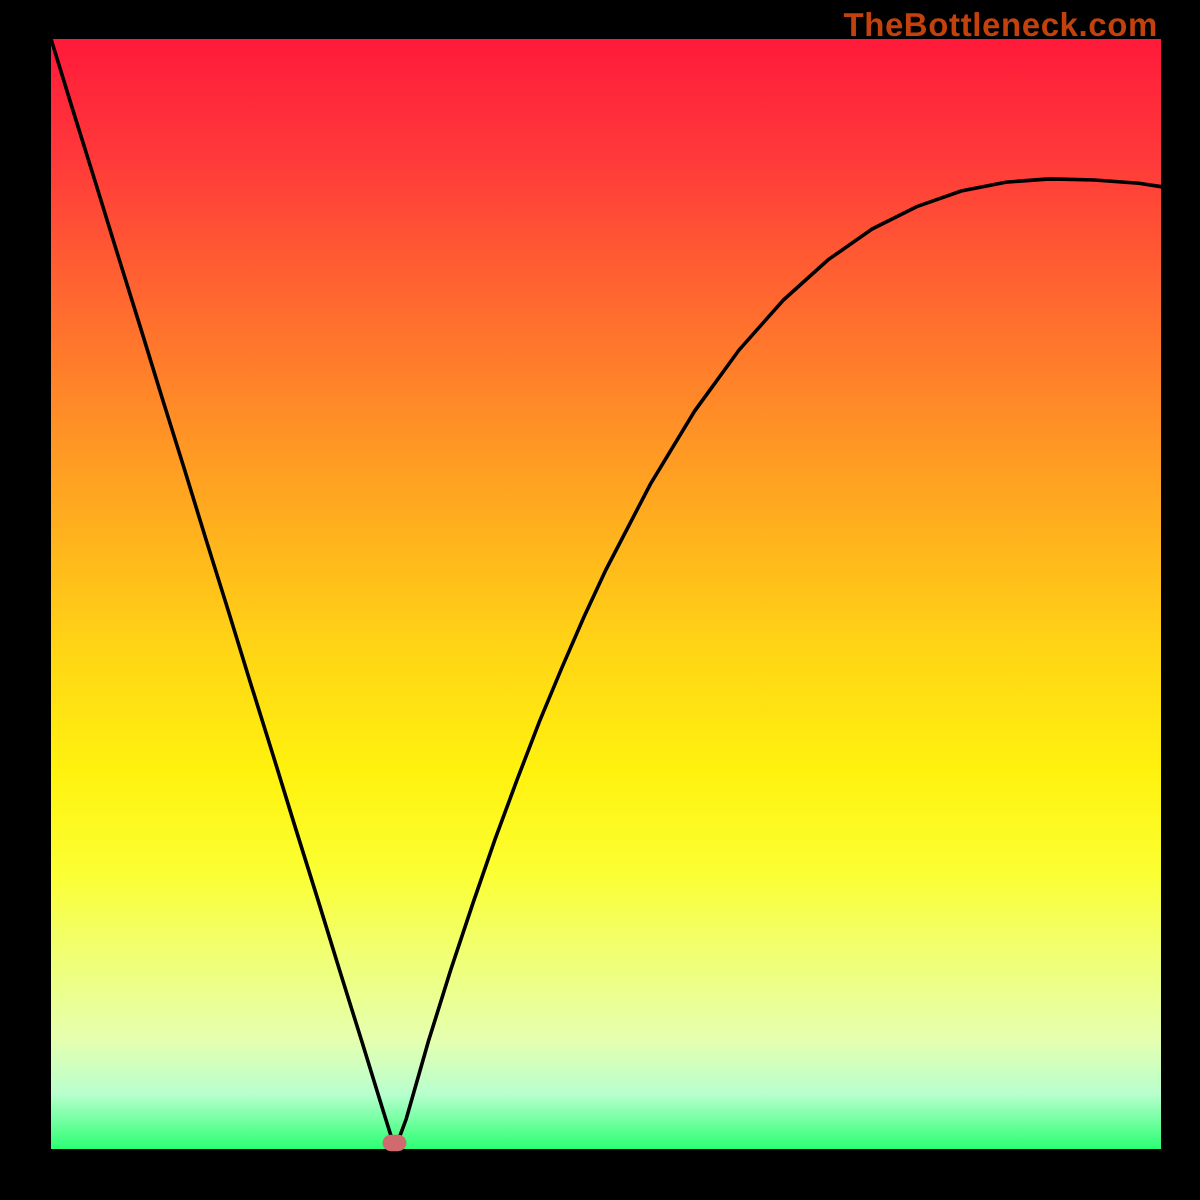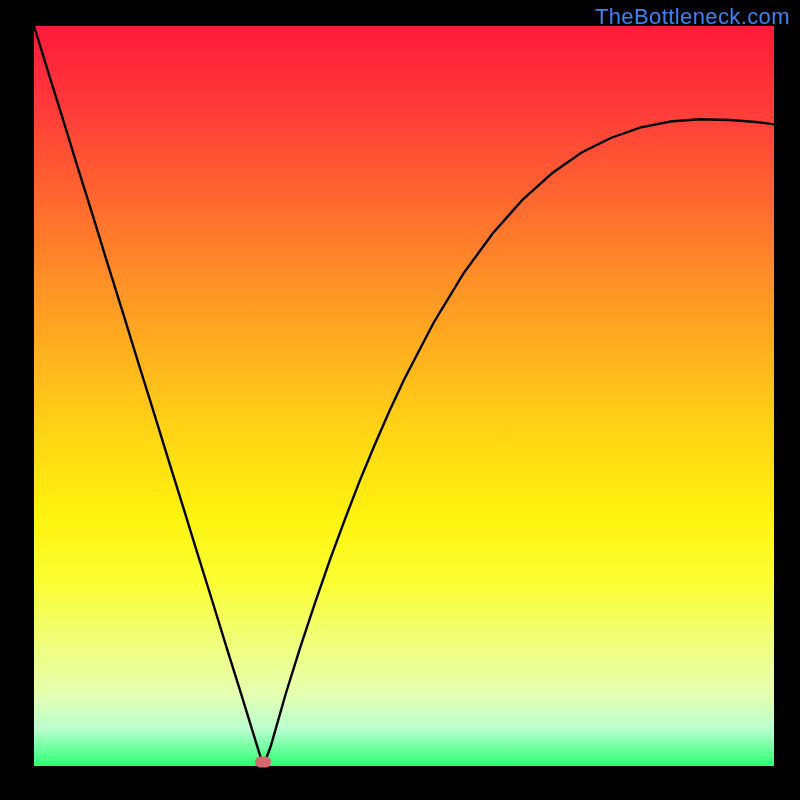--- a/index.html
+++ b/index.html
@@ -11,21 +11,21 @@
           #ff6a2f 24%,
           #ff8e27 34%,
           #ffb01e 44%,
           #ffd515 55%,
           #fff20e 66%,
           #fbff32 75%,
           #f1ff6f 82%,
           #e6ffaf 90%,
           #b9ffce 95%,
           #2bff73 100%);}
-  .watermark{position:absolute;top:4px;right:10px;color:#3b82f6;font-size:22px;font-weight:400;letter-spacing:.4px}
+  .watermark{position:absolute;top:4px;right:28px;color:#c2410c;font-size:22px;font-weight:700;letter-spacing:.4px}
   .curve{position:absolute;left:34px;top:26px;width:740px;height:740px;pointer-events:none}
   .dot{position:absolute;width:16px;height:11px;border-radius:6px;background:#d06a6e;transform:translate(-50%,-50%)}
 </style>
 </head>
 <body>
 
 <div class="frame">
   <div class="plot"></div>
   <div class="watermark">TheBottleneck.com</div>
   <svg class="curve" viewBox="0 0 740 740" preserveAspectRatio="none">

